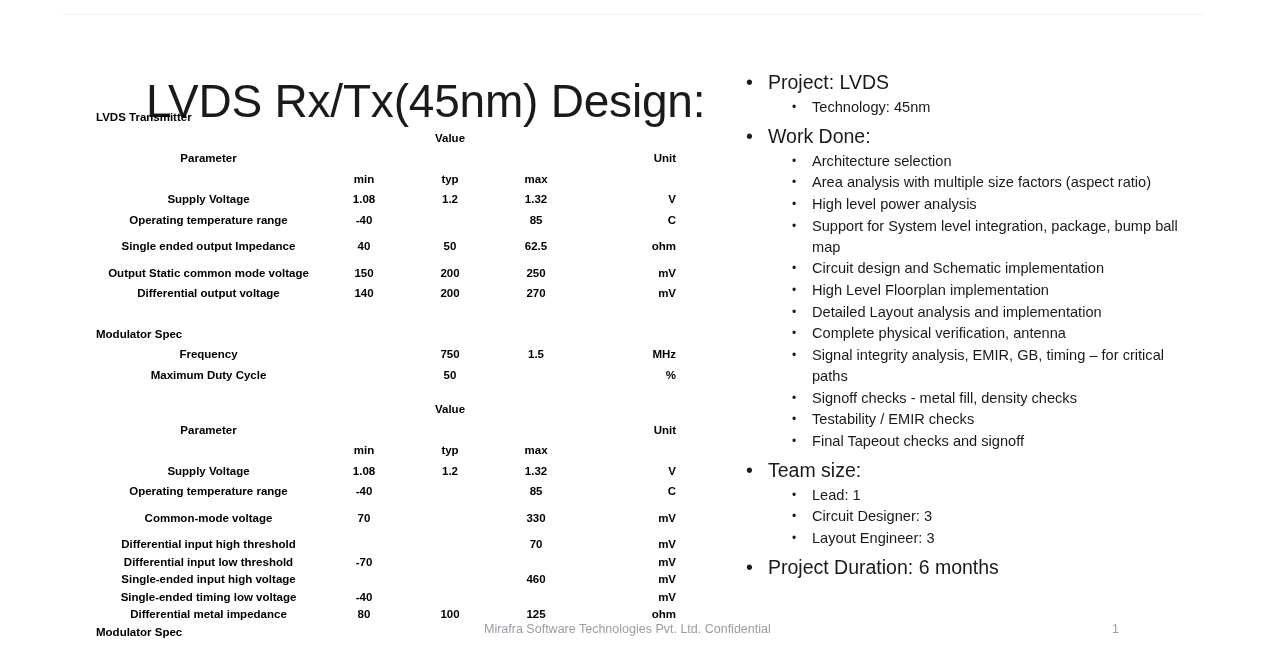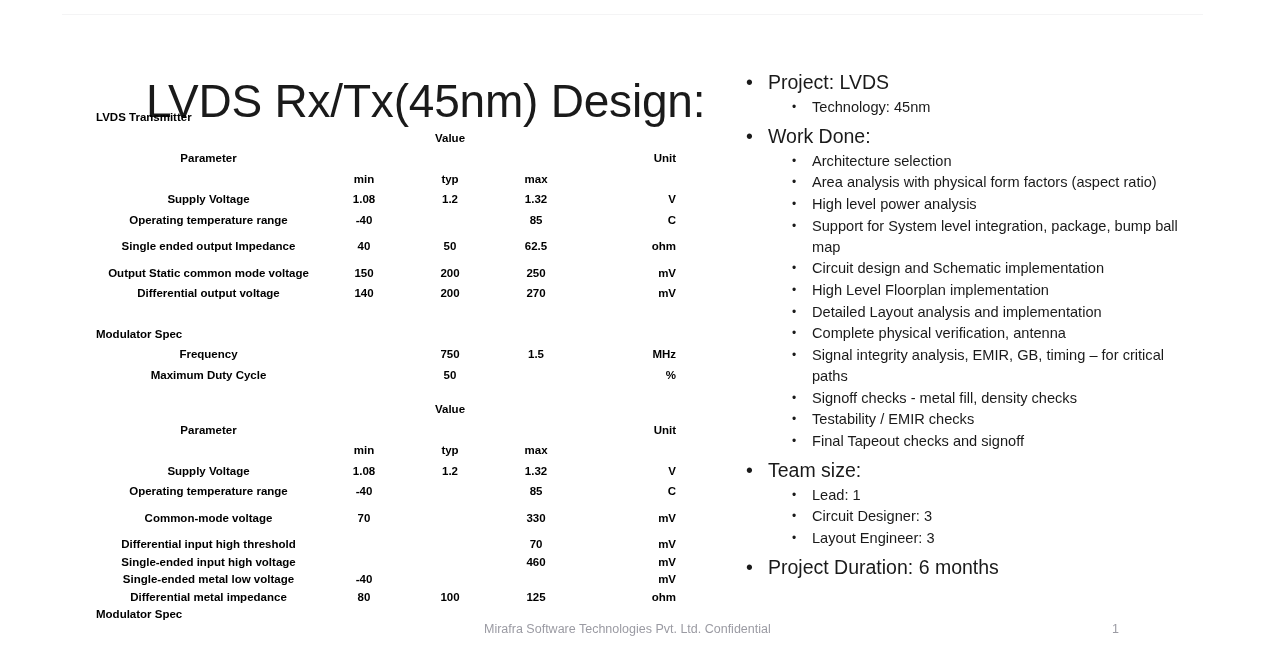--- a/index.html
+++ b/index.html
@@ -303,28 +303,35 @@
           <td colspan="5"></td>
         </tr>
         <tr class="r-plain row-h-tight">
           <td class="col-param">Differential input high threshold</td>
           <td class="col-min"></td>
           <td class="col-typ"></td>
           <td class="col-max">70</td>
           <td class="col-unit">mV</td>
         </tr>
         <tr class="r-plain row-h-tight">
+          <td class="col-param">Differential input low threshold</td>
+          <td class="col-min">-70</td>
+          <td class="col-typ"></td>
+          <td class="col-max"></td>
+          <td class="col-unit">mV</td>
+        </tr>
+        <tr class="r-plain row-h-tight">
           <td class="col-param">Single-ended input high voltage</td>
           <td class="col-min"></td>
           <td class="col-typ"></td>
           <td class="col-max">460</td>
           <td class="col-unit">mV</td>
         </tr>
         <tr class="r-plain row-h-tight">
-          <td class="col-param">Single-ended metal low voltage</td>
+          <td class="col-param">Single-ended timing low voltage</td>
           <td class="col-min">-40</td>
           <td class="col-typ"></td>
           <td class="col-max"></td>
           <td class="col-unit">mV</td>
         </tr>
         <tr class="r-plain row-h-tight">
           <td class="col-param">Differential metal impedance</td>
           <td class="col-min">80</td>
           <td class="col-typ">100</td>
           <td class="col-max">125</td>
@@ -336,21 +343,21 @@
         </tr>
       </tbody>
   </table>
 </div>
 
 <div class="bullets" id="bullets-root">
     <div class="b1"><span class="dot">•</span><span>Project: LVDS</span></div>
     <div class="b2"><span class="dot">•</span><span>Technology: 45nm</span></div>
     <div class="b1"><span class="dot">•</span><span>Work Done:</span></div>
     <div class="b2"><span class="dot">•</span><span>Architecture selection</span></div>
-    <div class="b2"><span class="dot">•</span><span>Area analysis with physical form factors (aspect ratio)</span></div>
+    <div class="b2"><span class="dot">•</span><span>Area analysis with multiple size factors (aspect ratio)</span></div>
     <div class="b2"><span class="dot">•</span><span>High level power analysis</span></div>
     <div class="b2"><span class="dot">•</span><span>Support for System level integration, package, bump ball map</span></div>
     <div class="b2"><span class="dot">•</span><span>Circuit design and Schematic implementation</span></div>
     <div class="b2"><span class="dot">•</span><span>High Level Floorplan implementation</span></div>
     <div class="b2"><span class="dot">•</span><span>Detailed Layout analysis and implementation</span></div>
     <div class="b2"><span class="dot">•</span><span>Complete physical verification, antenna</span></div>
     <div class="b2"><span class="dot">•</span><span>Signal integrity analysis, EMIR, GB, timing – for critical paths</span></div>
     <div class="b2"><span class="dot">•</span><span>Signoff checks  - metal fill, density checks</span></div>
     <div class="b2"><span class="dot">•</span><span>Testability / EMIR checks</span></div>
     <div class="b2"><span class="dot">•</span><span>Final Tapeout checks and signoff</span></div>

